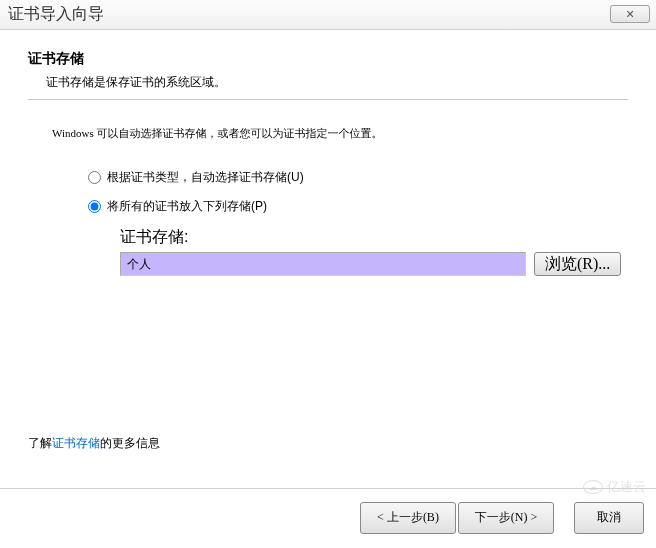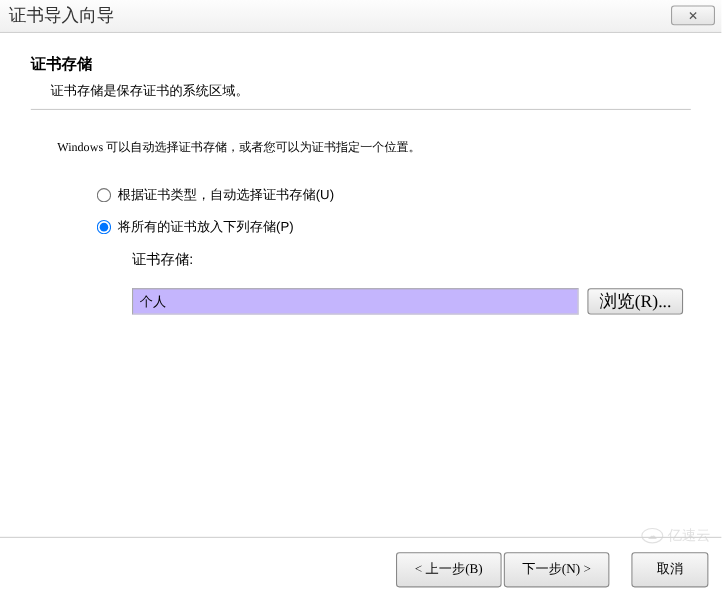--- a/index.html
+++ b/index.html
@@ -81,22 +81,22 @@
       margin-bottom: 12px;
       font-size: 12px;
     }
     .radio-row input[type="radio"] {
       margin-right: 6px;
       width: 13px;
       height: 13px;
     }
     .store-label-row {
       margin-left: 32px;
-      font-size: 13px;
-      margin-bottom: 17px;
+      font-size: 16px;
+      margin-bottom: 4px;
     }
     .store-input-row {
       margin-left: 32px;
       display: flex;
       align-items: center;
       gap: 8px;
     }
     .store-input {
       width: 406px;
       height: 24px;
@@ -201,20 +201,23 @@
       <span>将所有的证书放入下列存储(P)</span>
     </label>
 
     <div class="store-label-row">证书存储:</div>
     <div class="store-input-row">
       <input class="store-input" type="text" readonly="" value="个人" style="">
       <button class="browse-btn">浏览(R)...</button>
     </div>
   </div>
 
+  <div class="learn-more">
+    <span>了解</span><a href="#">证书存储</a><span>的更多信息</span>
+  </div>
 </div>
 
 <div class="watermark">
   <span class="watermark-icon">☁</span>
   <span>亿速云</span>
 </div>
 
 <div class="footer">
   <button class="footer-btn">&lt; 上一步(B)</button>
   <button class="footer-btn">下一步(N) &gt;</button>

